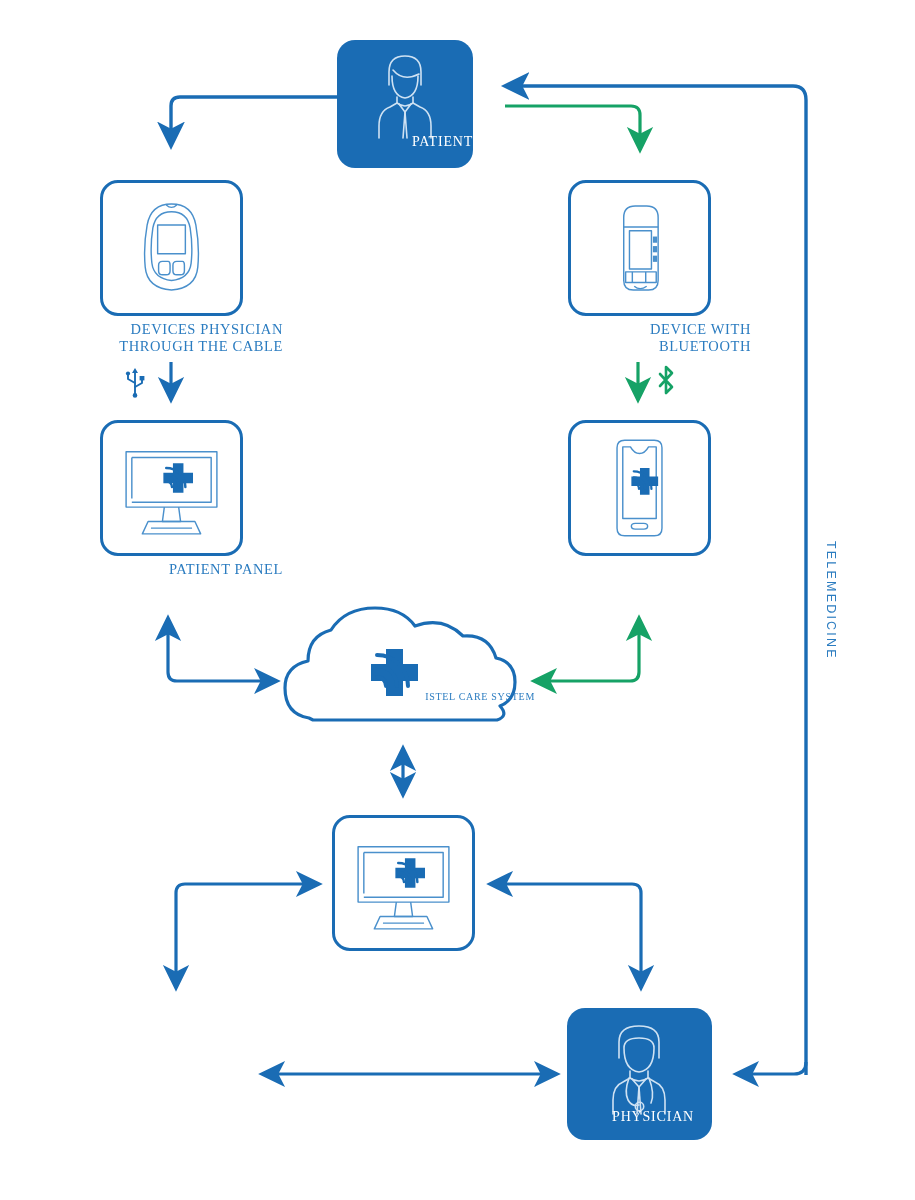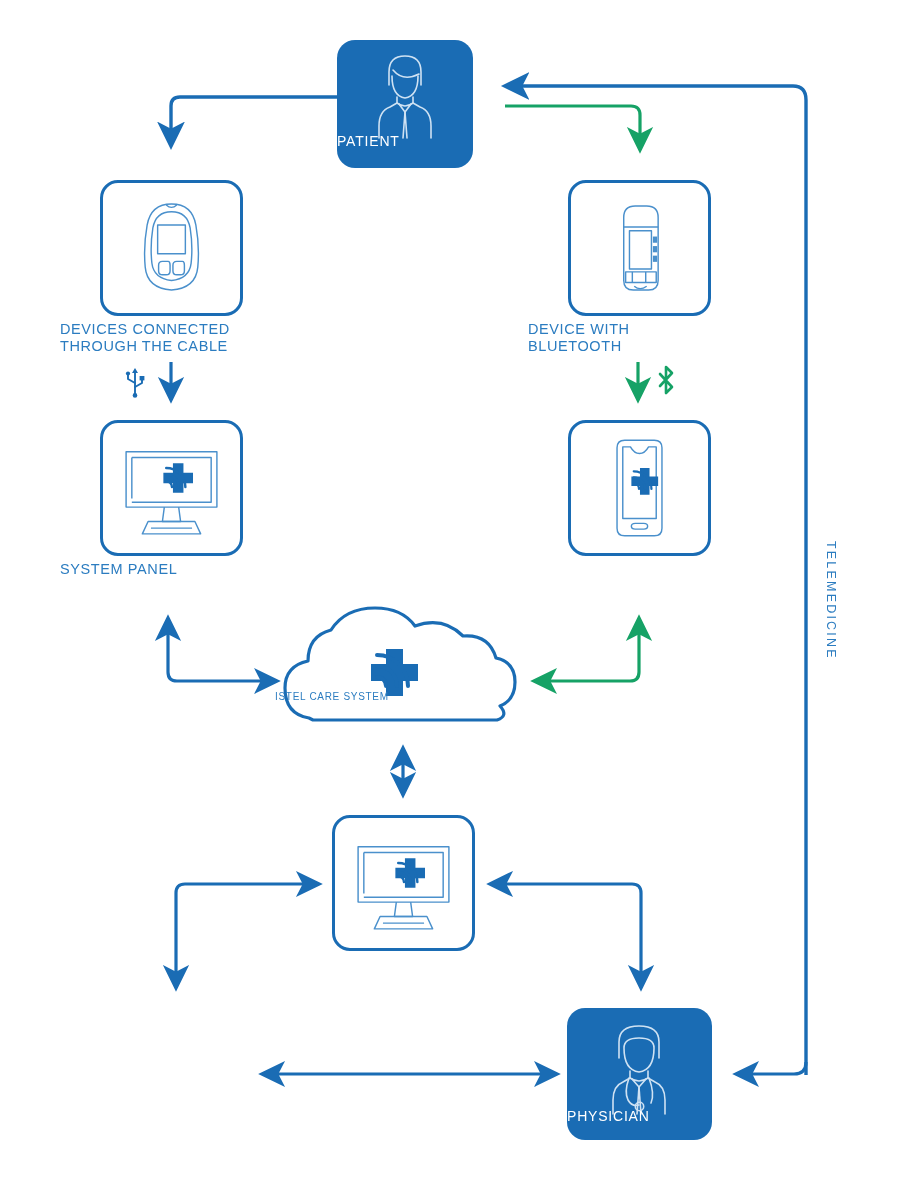--- a/index.html
+++ b/index.html
@@ -44,26 +44,26 @@
     background: #1a6cb4;
   }
   .box .glyph {
     position: absolute;
     left: 0; top: 0;
     width: 100%;
     height: 100%;
   }
   .caption {
     position: absolute;
-    text-align: left;
+    text-align: right;
     color: #2b7cc0;
     font-size: 14.5px;
     letter-spacing: 0.6px;
     line-height: 17px;
-    font-family: Liberation Sans, sans-serif;
+    font-family: Liberation Serif, serif;
   }
   .caption.inbox {
     color: #ffffff;
     font-size: 14px;
     letter-spacing: 0.8px;
   }
   .caption.cloudlabel {
     color: #2b7cc0;
     font-size: 10px;
     letter-spacing: 0.7px;
@@ -151,21 +151,21 @@
         <path d="M71.5,22 Q50,22 46,44 Q42,66 44,88 Q46,110 71.5,112 Q97,110 99,88 Q101,66 97,44 Q93,22 71.5,22 Z"></path>
         <path d="M71.5,30 Q55,30 52,47 Q49,66 51,84 Q53,100 71.5,102 Q90,100 92,84 Q94,66 91,47 Q88,30 71.5,30 Z"></path>
         <path d="M66,23 Q71.5,28 77,23"></path>
         <rect x="57" y="44" width="29" height="30"></rect>
         <path d="M58,86 Q58,82 62,82 L68,82 Q70,82 70,86 L70,92 Q70,96 66,96 L62,96 Q58,96 58,92 Z"></path>
         <path d="M73,86 Q73,82 77,82 L83,82 Q85,82 85,86 L85,92 Q85,96 81,96 L77,96 Q73,96 73,92 Z"></path>
       </g>
     </svg>
   </div>
   <div class="caption" style="left:60px; top:321px; width:223px;">
-    <span>DEVICES CONNECTED</span><br>
+    <span>DEVICES PHYSICIAN</span><br>
     <span>THROUGH THE CABLE</span>
   </div>
 
   <svg class="icon-mini" style="left:124px; top:364px; width:22px; height:34px;" viewBox="0 0 22 34">
     <g fill="none" stroke="#1a6cb4" stroke-width="1.9" stroke-linecap="round" stroke-linejoin="round">
       <path d="M11,30 L11,8"></path>
       <path d="M11,4 L8,9 L14,9 Z" fill="#1a6cb4" stroke="none"></path>
       <path d="M11,19 L4,15 L4,11"></path>
       <circle cx="4" cy="9.5" r="2.1" fill="#1a6cb4" stroke="none"></circle>
       <path d="M11,23 L18,19 L18,15"></path>
@@ -214,21 +214,21 @@
       <g>
         <path d="M63,52 h10 v-10 h11 v10 h10 v11 h-10 v10 h-11 v-10 h-10 z" fill="#1a6cb4"></path>
         <g fill="none" stroke="#1a6cb4" stroke-width="2.6" stroke-linecap="round">
           <path d="M72,67 a6,6 0 0 0 -6,-6"></path>
           <path d="M79,67 a13,13 0 0 0 -13,-13"></path>
           <path d="M86,67 a20,20 0 0 0 -20,-20"></path>
         </g>
       </g>
     </svg>
   </div>
-  <div class="caption" style="left:60px; top:561px; width:223px;">SYSTEM PANEL</div>
+  <div class="caption" style="left:60px; top:561px; width:223px;">PATIENT PANEL</div>
 
   <div class="box outline" style="left:568px; top:420px; width:143px; height:136px;">
     <svg class="glyph" viewBox="0 0 143 136">
       <g fill="none" stroke="#4a90cc" stroke-width="1.5" stroke-linejoin="round">
         <path d="M48,26 Q48,18 56,18 L87,18 Q95,18 95,26 L95,110 Q95,118 87,118 L56,118 Q48,118 48,110 Z"></path>
         <path d="M54,25 L62,25 Q66,32 71.5,32 Q77,32 81,25 L89,25 L89,100 L54,100 Z"></path>
         <path d="M63,108 Q63,105 67,105 L76,105 Q80,105 80,108 Q80,111 76,111 L67,111 Q63,111 63,108 Z"></path>
       </g>
       <g>
         <path d="M63,56 h9 v-9 h10 v9 h9 v10 h-9 v9 h-10 v-9 h-9 z" fill="#1a6cb4"></path>

